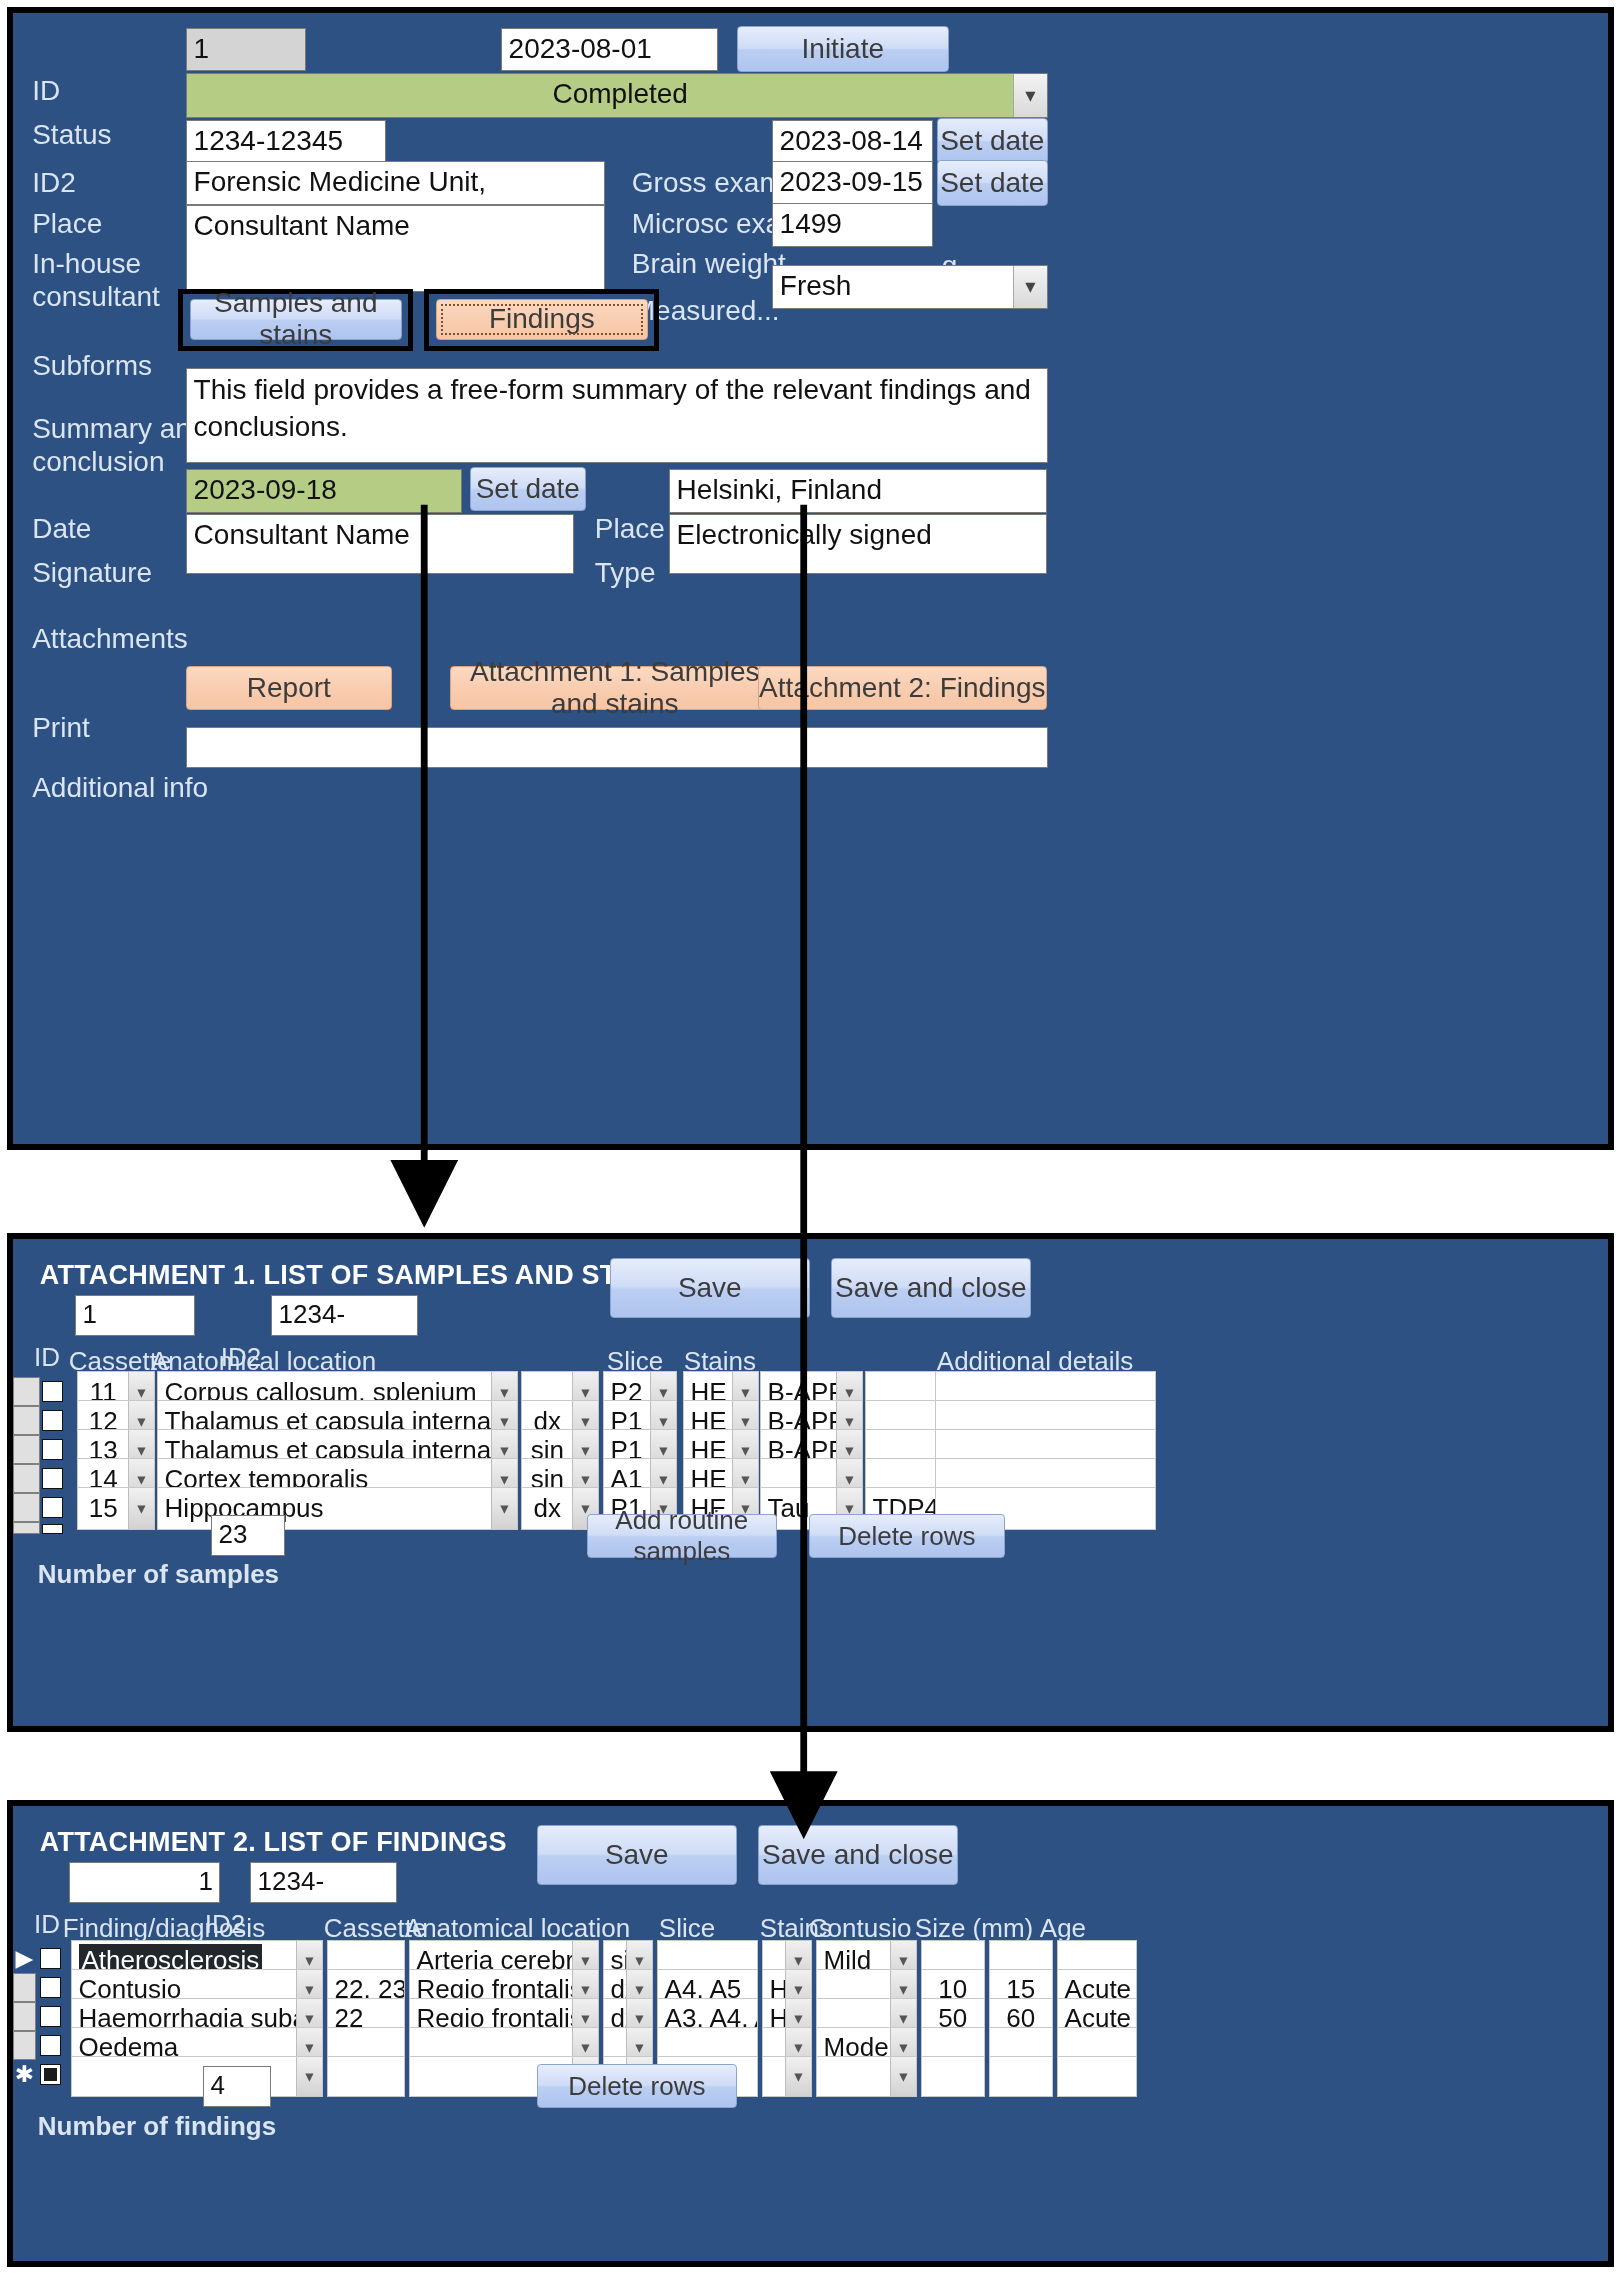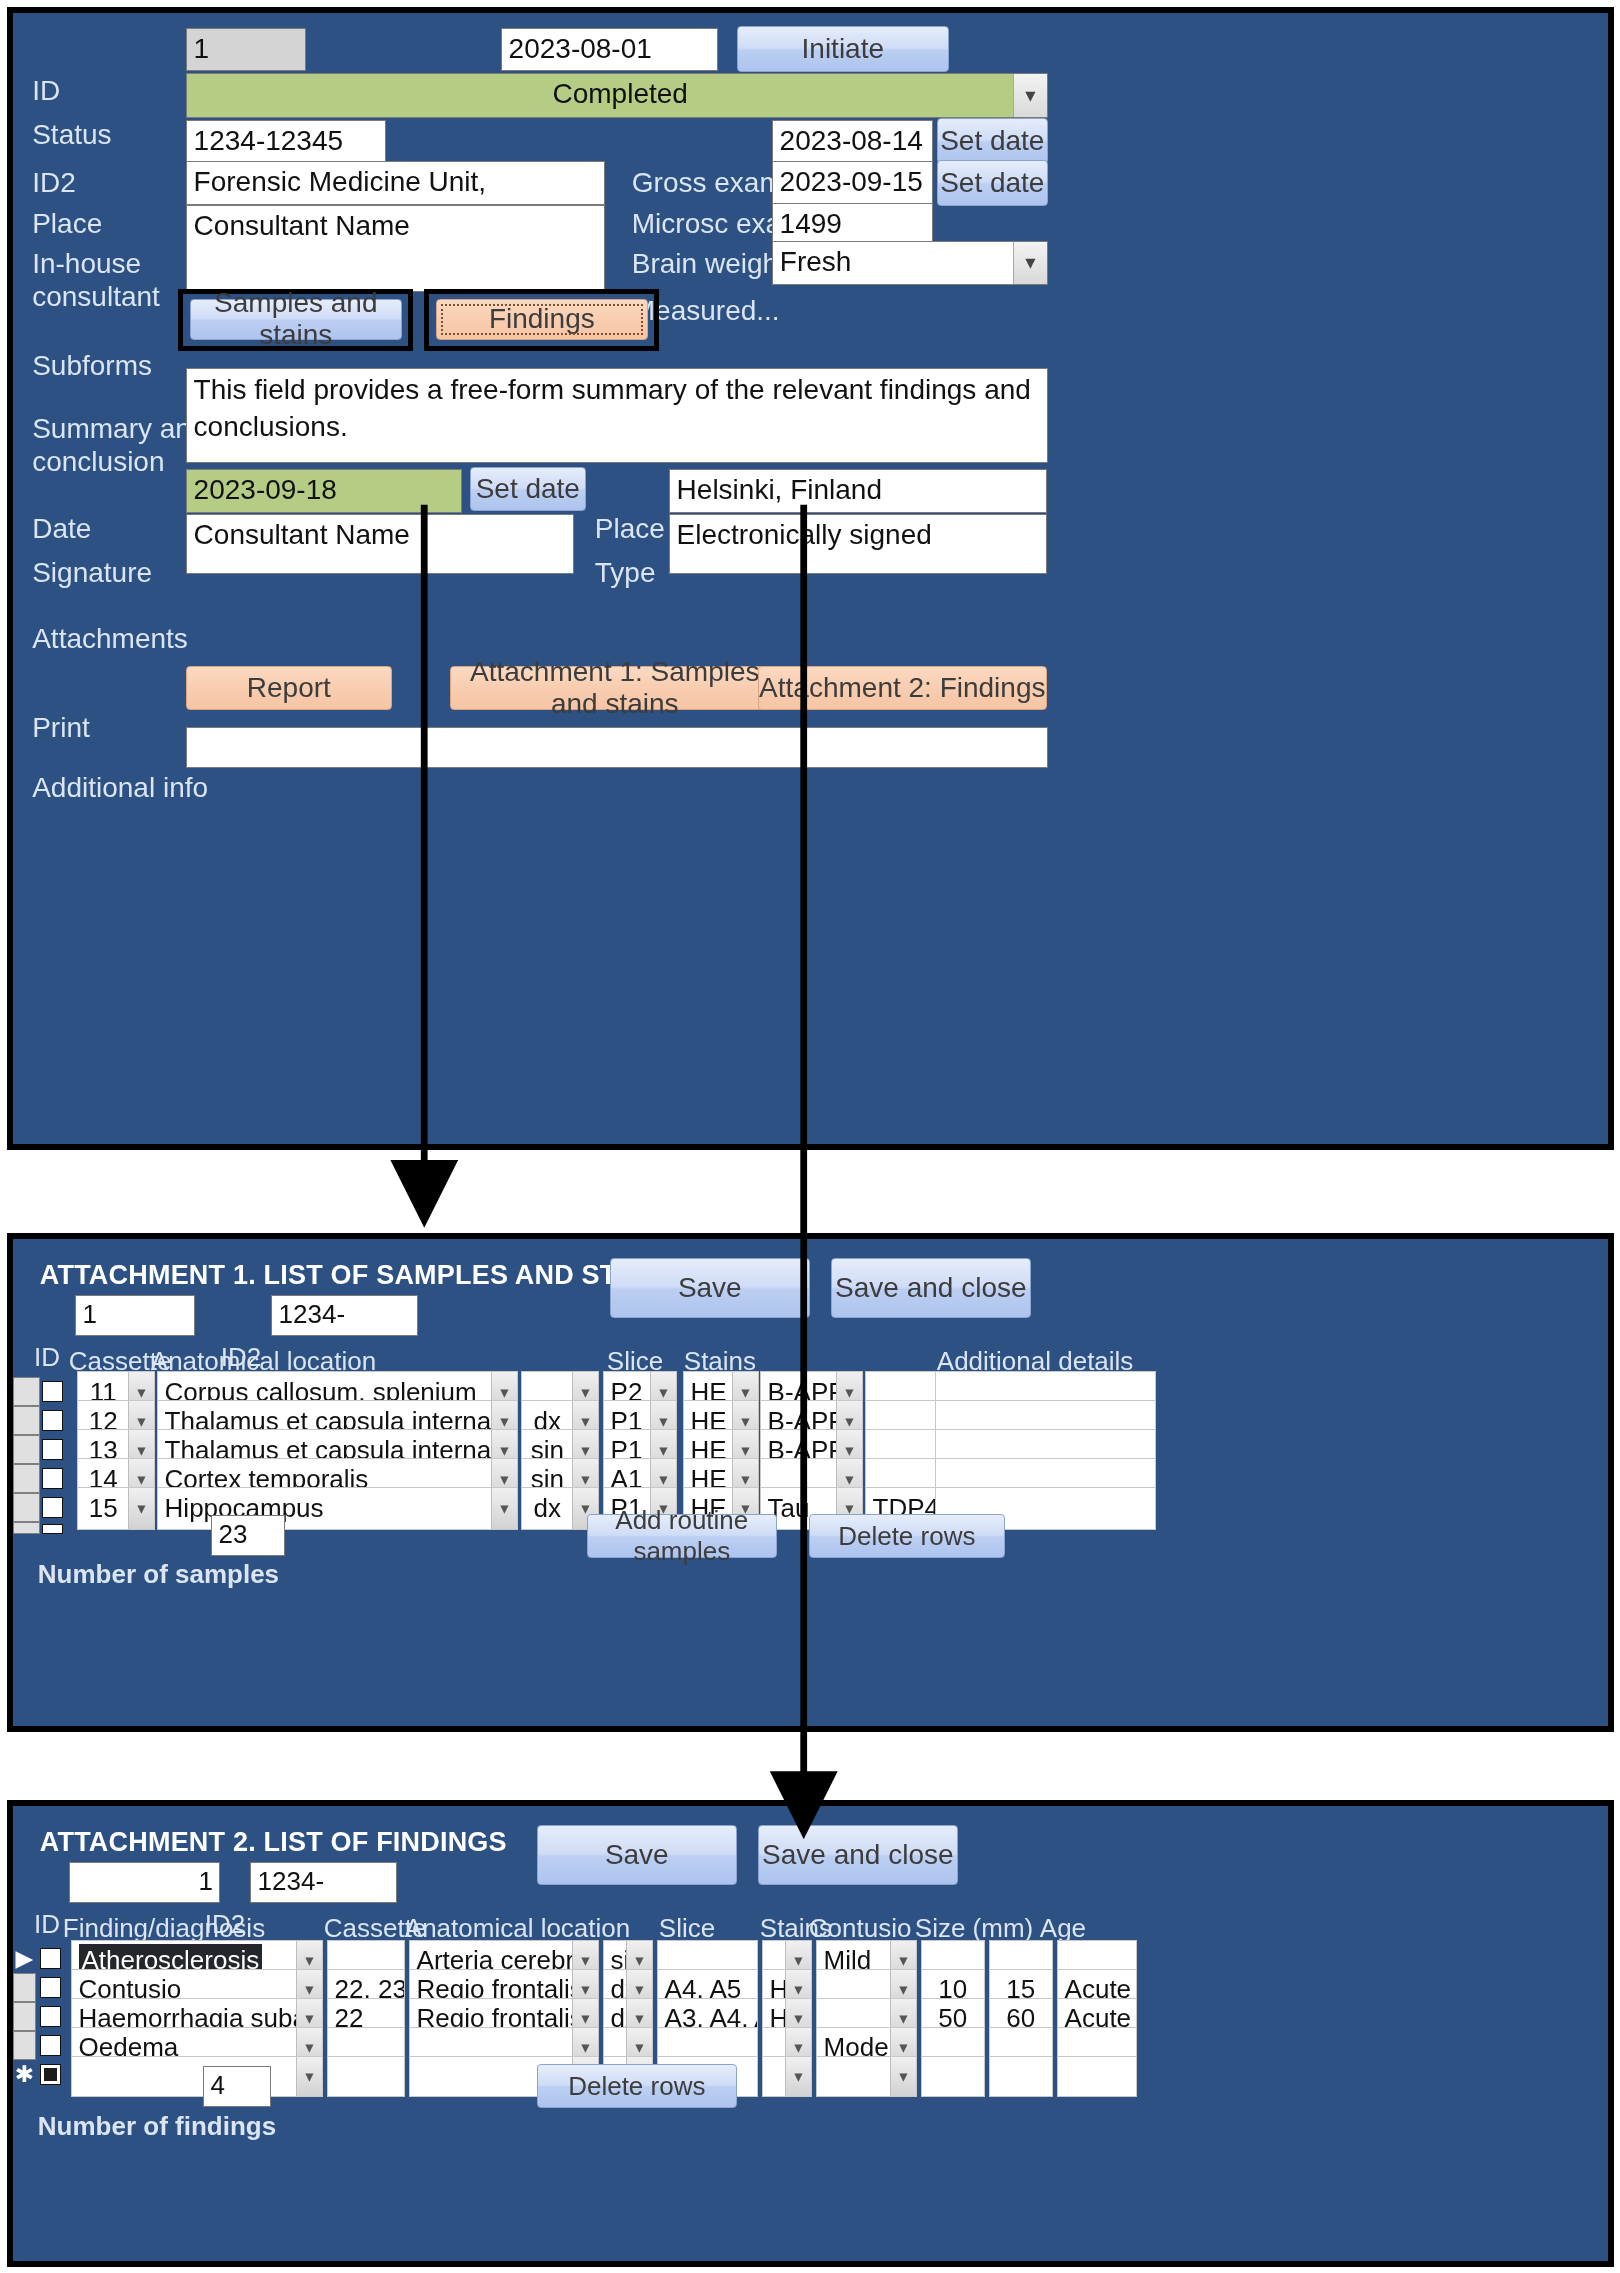--- a/index.html
+++ b/index.html
@@ -146,21 +146,21 @@
   <div class="fld" style="left:759px;top:148px;width:161px;height:44px;">2023-09-15</div>
   <div class="btn" style="left:924px;top:147px;width:111px;height:46px;">Set date</div>
 
   <div class="lbl" style="left:19.4px;top:194px;">In-house
 consultant</div>
   <div class="fld" style="left:173px;top:192px;width:419px;height:87px;">Consultant Name</div>
   <div class="lbl" style="left:619px;top:194px;">Brain weight</div>
   <div class="fld" style="left:759px;top:190px;width:161px;height:44px;">1499</div>
   <div class="lbl" style="left:929px;top:196px;">g</div>
   <div class="lbl" style="left:619px;top:241px;">Measured...</div>
-  <div class="combo" style="left:759px;top:228px;width:276px;height:44px;padding-left:7px;">
+  <div class="combo" style="left:759px;top:252px;width:276px;height:44px;padding-left:7px;">
     <span>Fresh</span>
     <span class="arrow">▾</span>
   </div>
 
   <div class="lbl" style="left:19.4px;top:296px;">Subforms</div>
   <div class="focusframe" style="left:165px;top:276px;width:235px;height:62px;"></div>
   <div class="btn" style="left:177px;top:286px;width:212px;height:41px;">Samples and stains</div>
   <div class="focusframe" style="left:411px;top:276px;width:235px;height:62px;"></div>
   <div class="btn orange" style="left:423px;top:286px;width:212px;height:41px;">Findings</div>
   <div class="findings-dotted" style="left:428px;top:291px;width:202px;height:31px;"></div>

